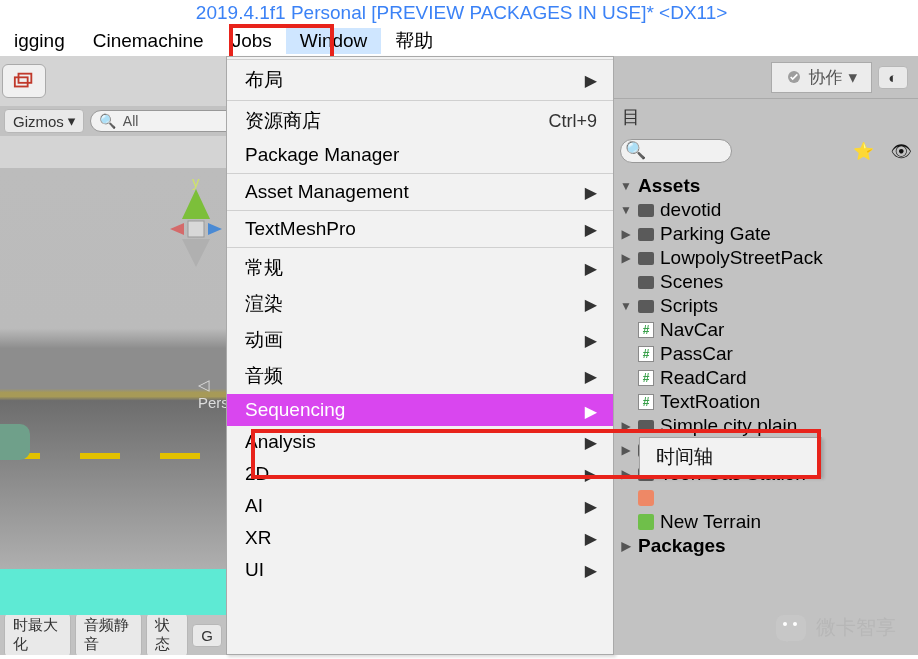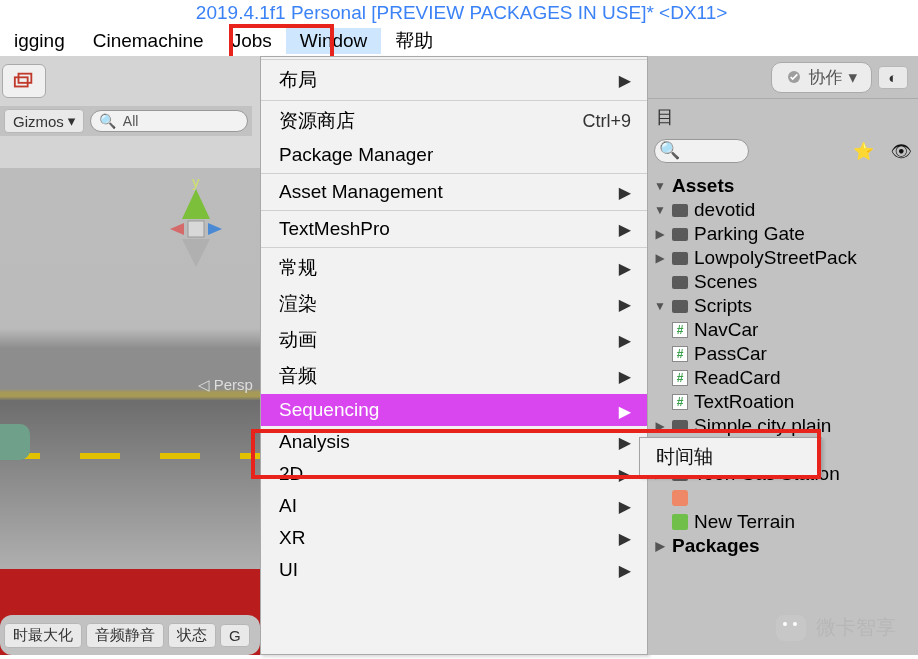--- a/index.html
+++ b/index.html
@@ -5,44 +5,44 @@
   * { box-sizing: border-box; margin: 0; padding: 0; font-family: "Microsoft YaHei", "Segoe UI", sans-serif; }
   body { width: 918px; height: 659px; background: #fff; overflow: hidden; position: relative; font-size: 17px; color: #111; }
 
   .titlebar { padding: 2px 0 2px 0; font-size: 19px; color: #3b82f6; text-align: center; }
   .menubar { height: 30px; display: flex; align-items: center; gap: 0; font-size: 19px; padding-left: 0; color: #000; }
   .menubar .mitem { padding: 2px 14px; }
   .menubar .mitem.sel { background: #cfe6ff; }
   .red-rect { position: absolute; border: 4px solid #e8231b; pointer-events: none; }
 
   .workspace { position: relative; height: 599px; display: flex; }
-  .left-pane { width: 260px; position: relative; background: #b91c1c; overflow: hidden; }
+  .left-pane { width: 226px; position: relative; background: #5eead4; overflow: hidden; }
   .left-toolbar { position: absolute; top: 0; left: 0; right: 0; height: 112px; background: #d4d4d4; display: flex; flex-direction: column; }
   .btn { background: #e9e9e9; border: 1px solid #b7b7b7; border-radius: 4px; padding: 2px 8px; font-size: 15px; color: #333; display: inline-flex; align-items: center; gap: 4px; }
   .scene-area { position: absolute; top: 112px; bottom: 86px; left: 0; right: 0; background: linear-gradient(#bcbcbc 0%, #bbb 40%, #8d8d8d 45%, #8d8d8d 55%, #a79a57 56%, #a79a57 57%, #6d6d6d 58%, #afafaf 100%); }
   .gizmo { position: absolute; top: 5px; left: 170px; width: 80px; height: 140px; }
   .yellow-line { position: absolute; left: 0; right: 0; top: 285px; height: 6px; background: repeating-linear-gradient(90deg,#e2c100 0 40px, transparent 40px 80px); }
   .car { position: absolute; width: 60px; height: 36px; background: #6fa08a; border-radius: 18px 10px 10px 18px; left: -30px; top: 256px; }
   .persp-label { position:absolute; top:208px; left:150px; color:#ddd; font-size:15px;margin-left:48px; }
-  .bottom-ctrls { position: absolute; bottom: 0; left: 0; right: 0; height: 40px; background: #c2c2c2; display: flex; align-items: center; gap: 4px; padding: 4px; overflow: hidden; border-radius: 12px; }
+  .bottom-ctrls { position: absolute; bottom: 0; left: 0; right: 0; height: 40px; background: #c2c2c2; display: flex; align-items: center; gap: 4px; padding: 4px; overflow: hidden; }
 
   .dropdown { width: 388px; background: #f2f2f2; border: 1px solid #a9a9a9; box-shadow: 2px 2px 3px rgba(0,0,0,0.15); font-size: 19px; }
   .dropdown .row { display: flex; align-items: center; justify-content: space-between; padding: 5px 16px 5px 18px; color: #000; cursor: default; }
   .dropdown .row.sel { background: #d946ef; color: #fff; align-items: flex-end; }
   .dropdown hr { border: none; border-top: 1px solid #d0d0d0; margin: 2px 0; }
   .dropdown .row .short { color: #333; font-size: 18px; }
   .chev { color: #333; font-size: 16px; }
   .chev.sel { color: #fff; }
 
   .submenu { position: absolute; width: 183px; background: #f2f2f2; border: 1px solid #a3a3a3; box-shadow: 2px 2px 3px rgba(0,0,0,0.15); left: 639px; top: 437px; }
   .submenu .row { padding: 6px 16px; font-size: 19px; }
 
   .right-pane { flex: 1; background: #c2c2c2; position: relative; padding-top: 0; }
   .topstrip { height: 42px; background: #c2c2c2; display: flex; align-items: center; justify-content: flex-end; padding: 0 10px; gap: 6px; }
-  .collab-btn { background: #ececec; border: 1px solid #aaa; border-radius: 10px; padding: 3px 14px; display: inline-flex; align-items: center; gap: 6px; font-size: 17px; color: #555;}
+  .collab-btn { background: #ececec; border: 1px solid #aaa; border-radius: 0; padding: 3px 14px; display: inline-flex; align-items: center; gap: 6px; font-size: 17px; color: #555;}
   .tree-head { height: 34px; background: #c2c2c2; display: flex; align-items: center; padding: 0 6px; gap: 6px; }
   .search-empty { flex:1; max-width: 120px; height: 24px; background: #f1f1f1; border: 1px solid #999; border-radius: 12px; }
   .tree { padding: 6px 0 0 6px; font-size: 19px; line-height: 24px; color: #000; }
   .tree .node { display: flex; align-items: center; gap: 6px; padding: 0 0 0 0; }
   .tree .folder-icon { width: 16px; height: 13px; background: #5a5a5a; border-radius: 2px; position: relative; display: inline-block; }
   .tree .script-icon { width: 16px; height: 16px; background: #fff; border: 1px solid #8a8a8a; display: inline-flex; align-items: center; justify-content: center; font-size: 12px; color: #3aa04b; font-weight: bold; }
   .tree .tog { width: 12px; display: inline-block; color: #555; font-size: 12px; text-align: center; }
   .in1 { padding-left: 16px; }
   .in2 { padding-left: 36px; }
   .bold-head { font-weight: bold; }

